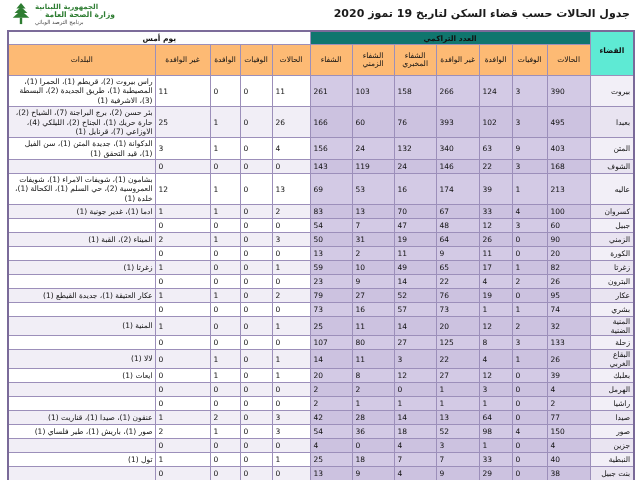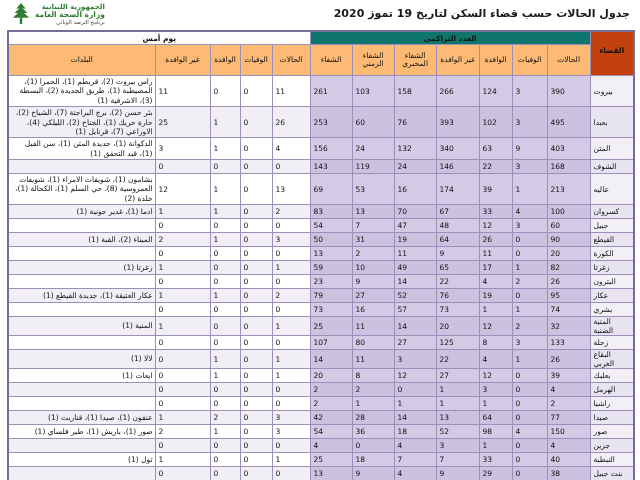--- a/index.html
+++ b/index.html
@@ -8,39 +8,39 @@
     font-family:"DejaVu Sans","Liberation Sans",sans-serif;
     -webkit-font-smoothing:antialiased;overflow:hidden;
   }
   .report-title{
     position:absolute;top:7px;right:10px;direction:rtl;
     font-size:11px;font-weight:bold;color:#1a1a1a;
   }
   .logo{
     position:absolute;top:2px;left:10px;display:flex;align-items:center;gap:3px;
   }
-  .logo-text{direction:rtl;text-align:right;color:#2e7d32;line-height:1.15;}
+  .logo-text{direction:rtl;text-align:left;color:#2e7d32;line-height:1.15;}
   .logo-line1{font-size:7px;font-weight:bold;}
-  .logo-line2{font-size:7.5px;font-weight:bold;}
+  .logo-line2{font-size:7.5px;font-weight:bold;margin-left:10px;}
   .logo-line3{font-size:5.5px;color:#4a4a4a;}
   .cedar{width:22px;height:24px;}
   table.cases{
     position:absolute;top:30px;left:7px;width:626px;direction:rtl;
     border-collapse:collapse;table-layout:fixed;
     border:2px solid #7a6a99;
   }
   table.cases td,table.cases th{
     border:1px solid #9c8fba;overflow:hidden;
     font-size:7.5px;color:#111;vertical-align:middle;
   }
   th.band-cum{background:#0f766e;font-size:8px;font-weight:bold;height:12px;padding:0;}
   th.band-yest{background:#fdfdfe;font-size:8px;font-weight:bold;height:12px;padding:0;border-radius:6px;}
   th.colhead{background:#fdba74;font-weight:normal;height:30px;padding:0 1px;line-height:1.1;}
-  th.district-head{background:#c2410c;vertical-align:bottom;padding-bottom:5px;font-weight:bold;margin-top:32px;}
-  td.dist{background:#f2eff7;text-align:left;padding:0 3px;height:13px;}
+  th.district-head{background:#5eead4;vertical-align:bottom;padding-bottom:5px;font-weight:bold;margin-top:32px;}
+  td.dist{background:#f2eff7;text-align:right;padding:0 3px;height:13px;}
   td.cum{background:#d3cae5;text-align:left;direction:ltr;padding:0 3px;height:13px;}
   td.yest{background:#ffffff;text-align:left;direction:ltr;padding:0 3px;height:13px;}
   td.towns{background:#ffffff;text-align:right;padding:1px 2px;font-size:6.3px;line-height:1.25;color:#222;}
   tr:nth-child(even) td.yest, tr:nth-child(even) td.towns{background:#f1eef6;}
   tr:nth-child(even) td.cum{background:#ccc2e0;}
   tr:nth-child(even) td.dist{background:#e9e4f1;}
 </style>
 </head>
 <body>
 
@@ -114,21 +114,21 @@
         <td class="towns">راس بيروت (2)، قريطم (1)، الحمرا (1)، المصيطبة (1)، طريق الجديدة (2)، البسطة (3)، الاشرفية (1)</td>
       </tr>
       <tr>
         <td class="dist">بعبدا</td>
         <td class="cum">495</td>
         <td class="cum">3</td>
         <td class="cum">102</td>
         <td class="cum">393</td>
         <td class="cum">76</td>
         <td class="cum">60</td>
-        <td class="cum">253</td>
+        <td class="cum">166</td>
         <td class="yest">26</td>
         <td class="yest">0</td>
         <td class="yest">1</td>
         <td class="yest">25</td>
         <td class="towns">بئر حسن (2)، برج البراجنة (7)، الشياح (2)، حارة حريك (1)، الجناح (2)، الليلكي (4)، الاوزاعي (7)، قرنايل (1)</td>
       </tr>
       <tr>
         <td class="dist">المتن</td>
         <td class="cum">403</td>
         <td class="cum">9</td>
@@ -164,21 +164,21 @@
         <td class="cum">1</td>
         <td class="cum">39</td>
         <td class="cum">174</td>
         <td class="cum">16</td>
         <td class="cum">53</td>
         <td class="cum">69</td>
         <td class="yest">13</td>
         <td class="yest">0</td>
         <td class="yest">1</td>
         <td class="yest">12</td>
-        <td class="towns">بشامون (1)، شويفات الامراء (1)، شويفات العمروسية (8)، حي السلم (1)، الكحالة (1)، خلدة (2)</td>
+        <td class="towns">بشامون (1)، شويفات الامراء (1)، شويفات العمروسية (2)، حي السلم (1)، الكحالة (1)، خلدة (1)</td>
       </tr>
       <tr>
         <td class="dist">كسروان</td>
         <td class="cum">100</td>
         <td class="cum">4</td>
         <td class="cum">33</td>
         <td class="cum">67</td>
         <td class="cum">70</td>
         <td class="cum">13</td>
         <td class="cum">83</td>
@@ -197,21 +197,21 @@
         <td class="cum">47</td>
         <td class="cum">7</td>
         <td class="cum">54</td>
         <td class="yest">0</td>
         <td class="yest">0</td>
         <td class="yest">0</td>
         <td class="yest">0</td>
         <td class="towns"></td>
       </tr>
       <tr>
-        <td class="dist">القيطع</td>
+        <td class="dist">الزمني</td>
         <td class="cum">90</td>
         <td class="cum">0</td>
         <td class="cum">26</td>
         <td class="cum">64</td>
         <td class="cum">19</td>
         <td class="cum">31</td>
         <td class="cum">50</td>
         <td class="yest">3</td>
         <td class="yest">0</td>
         <td class="yest">1</td>

